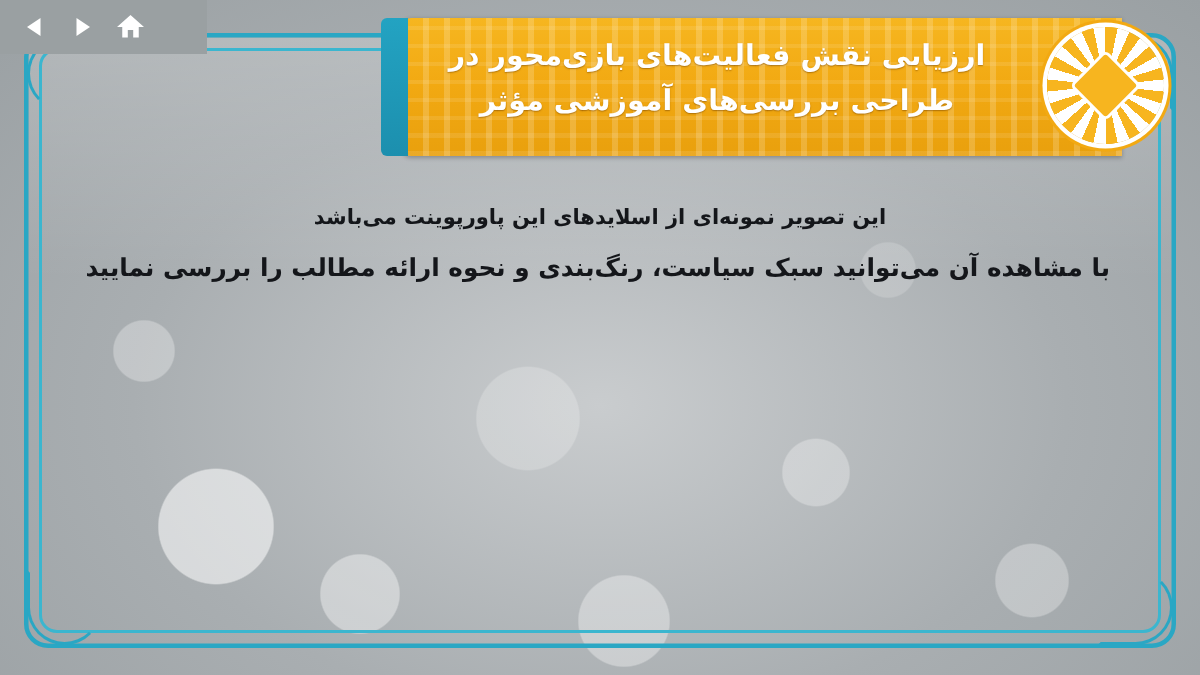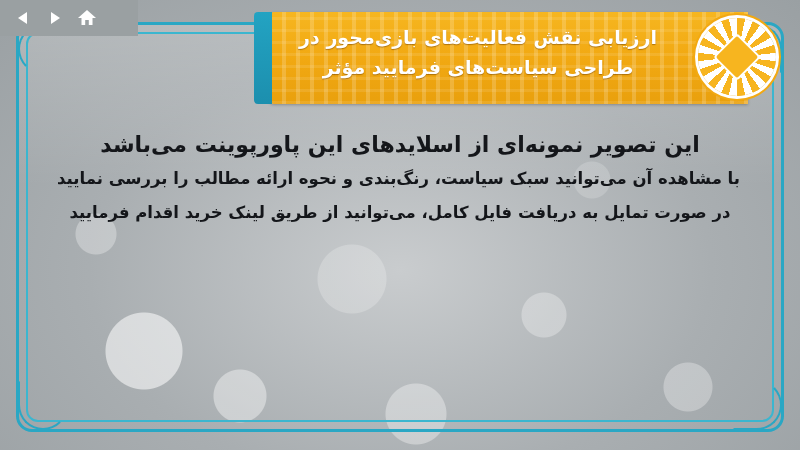--- a/index.html
+++ b/index.html
@@ -110,21 +110,21 @@
 
   
   #body-text{
     position:absolute;left:60px;right:60px;top:128px;
     direction:rtl;text-align:center;z-index:15;
     color:#14161a;
     font-family:"DejaVu Sans", sans-serif;
     font-size:16.5px;line-height:34px;font-weight:bold;
   }
   #body-text .line{white-space:nowrap;}
-  #body-text .line:nth-child(1){font-size:22px;}
+  #body-text .line:nth-child(1){font-size:14px;}
 </style>
 </head>
 <body>
 
 <div id="stage">
 
   <div id="navbar">
     <div class="navbtn">
       <svg width="18" height="18" viewBox="0 0 18 18">
           <polygon points="13,3 13,15 4,9" fill="#ffffff"></polygon>
@@ -154,25 +154,24 @@
   <div class="corner c-br">
     <span class="swirl" style="right:0;bottom:0;transform:rotate(180deg);"></span>
   </div>
   <div class="corner c-tr">
     <span class="swirl" style="right:0;top:0;transform:rotate(90deg);"></span>
   </div>
 
   <div id="title-banner">
     <div id="title-text">
       <div>ارزیابی نقش فعالیت‌های بازی‌محور در</div>
-      <div>طراحی سیاست‌های فرمایید مؤثر</div>
+      <div>طراحی بررسی‌های آموزشی مؤثر</div>
     </div>
   </div>
 
   <div id="medallion"></div>
 
   <div id="body-text">
     <div class="line">این تصویر نمونه‌ای از اسلایدهای این پاورپوینت می‌باشد</div>
     <div class="line">با مشاهده آن می‌توانید سبک سیاست، رنگ‌بندی و نحوه ارائه مطالب را بررسی نمایید</div>
-    <div class="line">در صورت تمایل به دریافت فایل کامل، می‌توانید از طریق لینک خرید اقدام فرمایید</div>
   </div>
 
 </div>
 
 </body></html>

